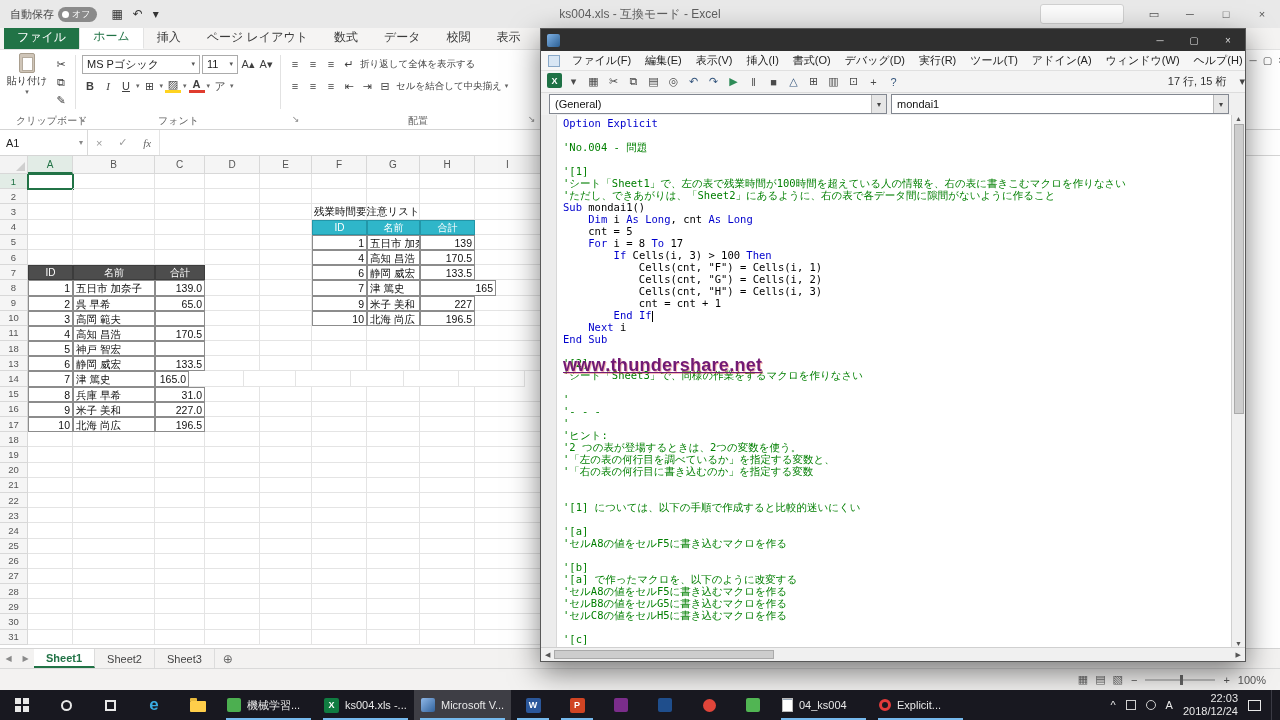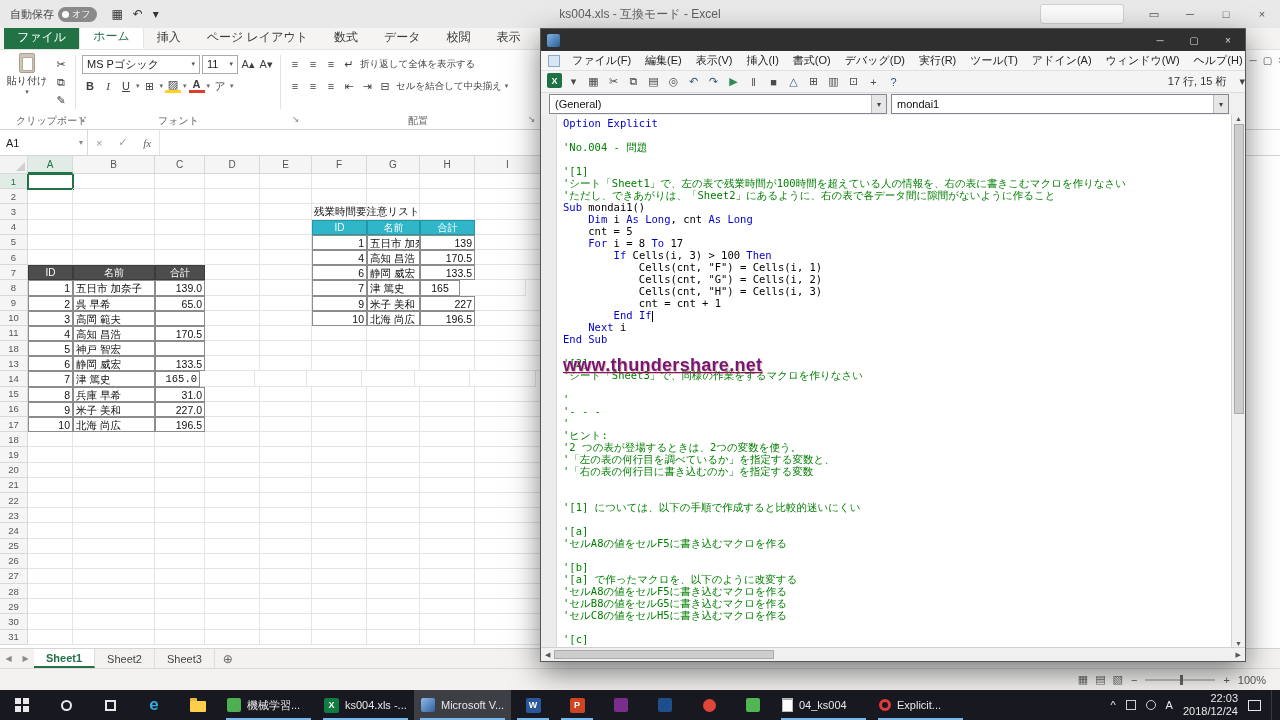--- a/index.html
+++ b/index.html
@@ -407,21 +407,21 @@
               <div class="g-cell" style="width: 66px;"></div>
             </div>
             <div class="g-row">
               <div class="g-cell tb num" style="width: 45px;">1</div>
               <div class="g-cell tb" style="width: 82px;">五日市 加奈子</div>
               <div class="g-cell tb num" style="width: 50px;">139.0</div>
               <div class="g-cell" style="width: 55px;"></div>
               <div class="g-cell" style="width: 52px;"></div>
               <div class="g-cell tb num" style="width: 55px;">7</div>
               <div class="g-cell tb" style="width: 53px;">津 篤史</div>
-              <div class="g-cell tb num" style="width: 40px; text-align: center;">165</div>
+              <div class="g-cell tb num" style="width: 76px;">165</div>
               <div class="g-cell" style="width: 66px;"></div>
             </div>
             <div class="g-row">
               <div class="g-cell tb num" style="width: 45px;">2</div>
               <div class="g-cell tb" style="width: 82px;">呉 早希</div>
               <div class="g-cell tb num" style="width: 50px;">65.0</div>
               <div class="g-cell" style="width: 55px;"></div>
               <div class="g-cell" style="width: 52px;"></div>
               <div class="g-cell tb num" style="width: 55px;">9</div>
               <div class="g-cell tb" style="width: 53px;">米子 美和</div>
@@ -468,21 +468,21 @@
               <div class="g-cell" style="width: 55px;"></div>
               <div class="g-cell" style="width: 52px;"></div>
               <div class="g-cell" style="width: 55px;"></div>
               <div class="g-cell" style="width: 53px;"></div>
               <div class="g-cell" style="width: 55px;"></div>
               <div class="g-cell" style="width: 66px;"></div>
             </div>
             <div class="g-row">
               <div class="g-cell tb num" style="width: 45px;">7</div>
               <div class="g-cell tb" style="width: 82px;">津 篤史</div>
-              <div class="g-cell tb num" style="width: 45px; font-family: Liberation Mono, monospace;">165.0</div>
+              <div class="g-cell tb num" style="width: 34px;">165.0</div>
               <div class="g-cell" style="width: 55px;"></div>
               <div class="g-cell" style="width: 52px;"></div>
               <div class="g-cell" style="width: 55px;"></div>
               <div class="g-cell" style="width: 53px;"></div>
               <div class="g-cell" style="width: 55px;"></div>
               <div class="g-cell" style="width: 66px;"></div>
             </div>
             <div class="g-row">
               <div class="g-cell tb num" style="width: 45px;">8</div>
               <div class="g-cell tb" style="width: 82px;">兵庫 早希</div>

